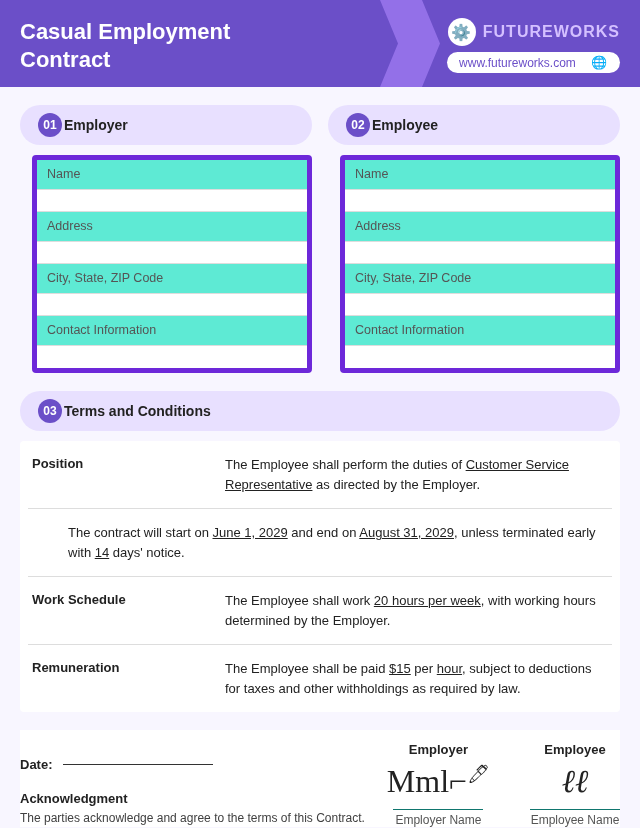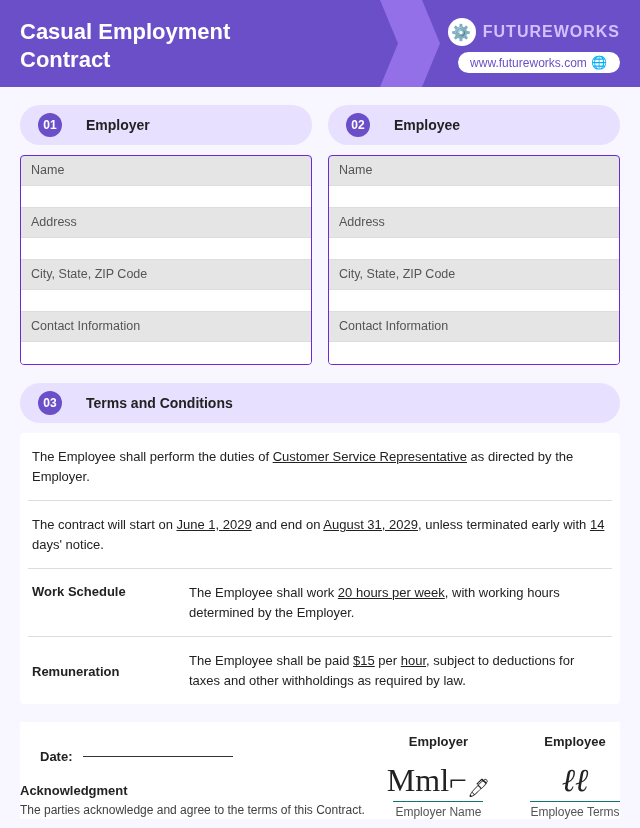--- a/index.html
+++ b/index.html
@@ -70,21 +70,21 @@
       color: #d4c0ff;
     }
     .website-pill {
       background: #fff;
       border-radius: 20px;
       padding: 3px 12px;
       font-size: 12px;
       color: #6b4fc8;
       display: flex;
       align-items: center;
-      gap: 5px;
+      gap: 16px;
     }
     .globe-icon {
       font-size: 13px;
       color: #6b4fc8;
     }
 
     
     .main {
       padding: 18px 20px;
       background: #f8f6ff;
@@ -98,21 +98,21 @@
       margin-bottom: 18px;
     }
 
     
     .section-header {
       background: #e8e0ff;
       border-radius: 30px;
       padding: 8px 18px;
       display: flex;
       align-items: center;
-      gap: 24px;
+      gap: 2px;
       margin-bottom: 10px;
     }
     .section-number {
       background: #6b4fc8;
       color: #fff;
       border-radius: 50%;
       width: 24px;
       height: 24px;
       display: flex;
       align-items: center;
@@ -127,24 +127,25 @@
       color: #222;
     }
 
     
     .col {
       flex: 1;
     }
 
     
     .field-group {
-      border: 1px solid #6d28d9;
+      border: 5px solid #6d28d9;
       border-radius: 4px;
       overflow: hidden;
-      background: #e5e5e5;
+      background: #5eead4;
+      margin-left: 12px;
     }
     .field-row {
       padding: 7px 10px;
       border-bottom: 1px solid #ddd;
       color: #555;
       font-size: 12.5px;
       min-height: 30px;
     }
     .field-row:last-child {
       border-bottom: none;
@@ -165,52 +166,51 @@
     }
     .terms-row {
       display: flex;
       border-bottom: 1px solid #ddd;
       padding: 14px 4px;
       align-items: flex-start;
       gap: 12px;
     }
     .terms-row:last-child {
       border-bottom: none;
-      align-items: center;
     }
     .terms-label {
       font-weight: bold;
       font-size: 13px;
       min-width: 145px;
       padding-top: 1px;
     }
     .terms-value {
       font-size: 13px;
       color: #222;
       flex: 1;
       line-height: 1.5;
+      margin-left: 36px;
     }
     .underline {
       text-decoration: underline;
     }
 
     
     .footer {
       margin-top: 18px;
       background: #fff;
       padding: 12px 0 0 0;
     }
     .footer-date {
       font-size: 13px;
       font-weight: bold;
       color: #222;
       display: flex;
       align-items: center;
       gap: 4px;
-      margin-left: 20px;
     }
     .date-line {
       border-bottom: 1.5px solid #333;
       width: 150px;
       display: inline-block;
       margin-left: 6px;
     }
     .footer-sigs {
       display: flex;
       gap: 40px;
@@ -226,21 +226,21 @@
       font-weight: bold;
       font-size: 13px;
       margin-bottom: 4px;
     }
     .sig-image {
       font-size: 28px;
       font-family: 'Brush Script MT', cursive, serif;
       color: #222;
       min-height: 40px;
       display: flex;
-      align-items: flex-end;
+      align-items: flex-start;
     }
     .sig-name {
       font-size: 12px;
       color: #555;
       border-top: 1px solid #0f766e;
       padding-top: 3px;
       text-align: center;
       min-width: 90px;
     }
     .footer-ack {
@@ -330,20 +330,21 @@
 
   <div class="section-full">
     <div class="section-header">
       <div class="section-number">03</div>
       <div class="section-title">Terms and Conditions</div>
     </div>
 
     <div style="background:#fff; border-radius:4px; padding: 0 8px;">
 
       <div class="terms-row">
+        <div class="terms-label">Position</div>
         <div class="terms-value">
           The Employee shall perform the duties of <span class="underline">Customer Service Representative</span> as directed by the Employer.
         </div>
       </div>
 
       <div class="terms-row">
         <div class="terms-value">
           The contract will start on <span class="underline">June 1, 2029</span> and end on <span class="underline">August 31, 2029</span>, unless terminated early with <span class="underline">14</span> days' notice.
         </div>
       </div>
@@ -386,19 +387,19 @@
             Mml⌐<span style="font-size:18px;">🖊</span>
           </div>
           <div class="sig-name">Employer Name</div>
         </div>
 
         <div class="sig-col">
           <div class="sig-label">Employee</div>
           <div class="sig-image" style="font-family: 'Brush Script MT', cursive; font-size:32px; min-height:44px; font-style:italic;">
             ℓℓ
           </div>
-          <div class="sig-name">Employee Terms</div>
+          <div class="sig-name">Employee Name</div>
         </div>
       </div>
     </div>
   </div>
 
 </div>
 
 </body></html>

